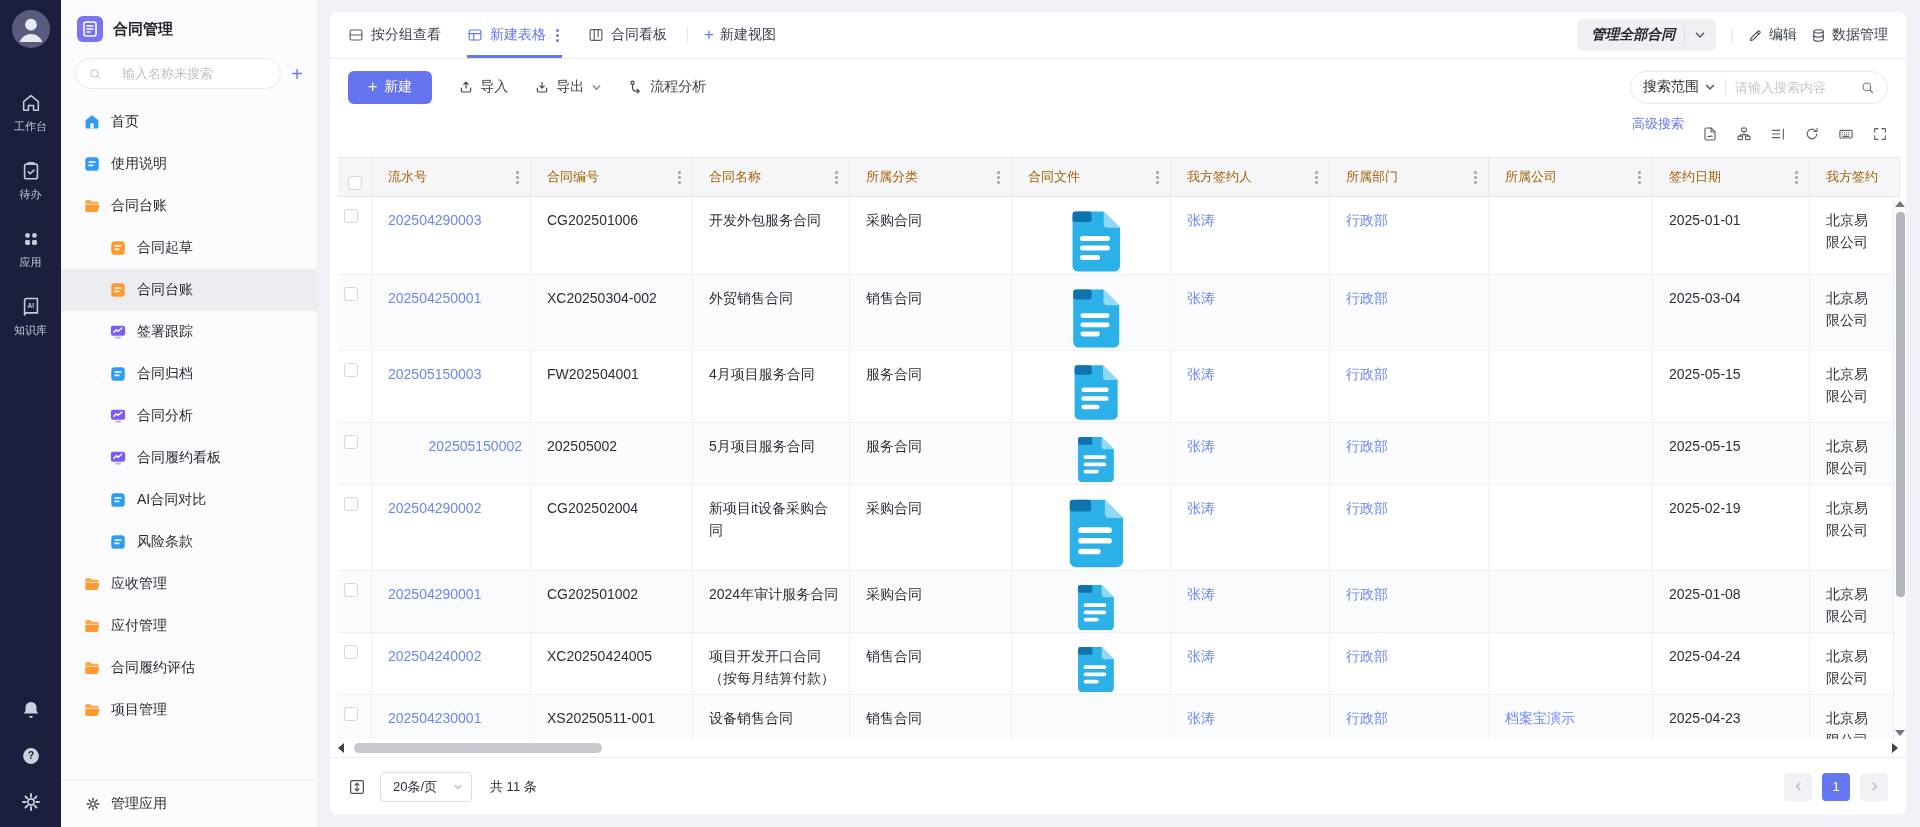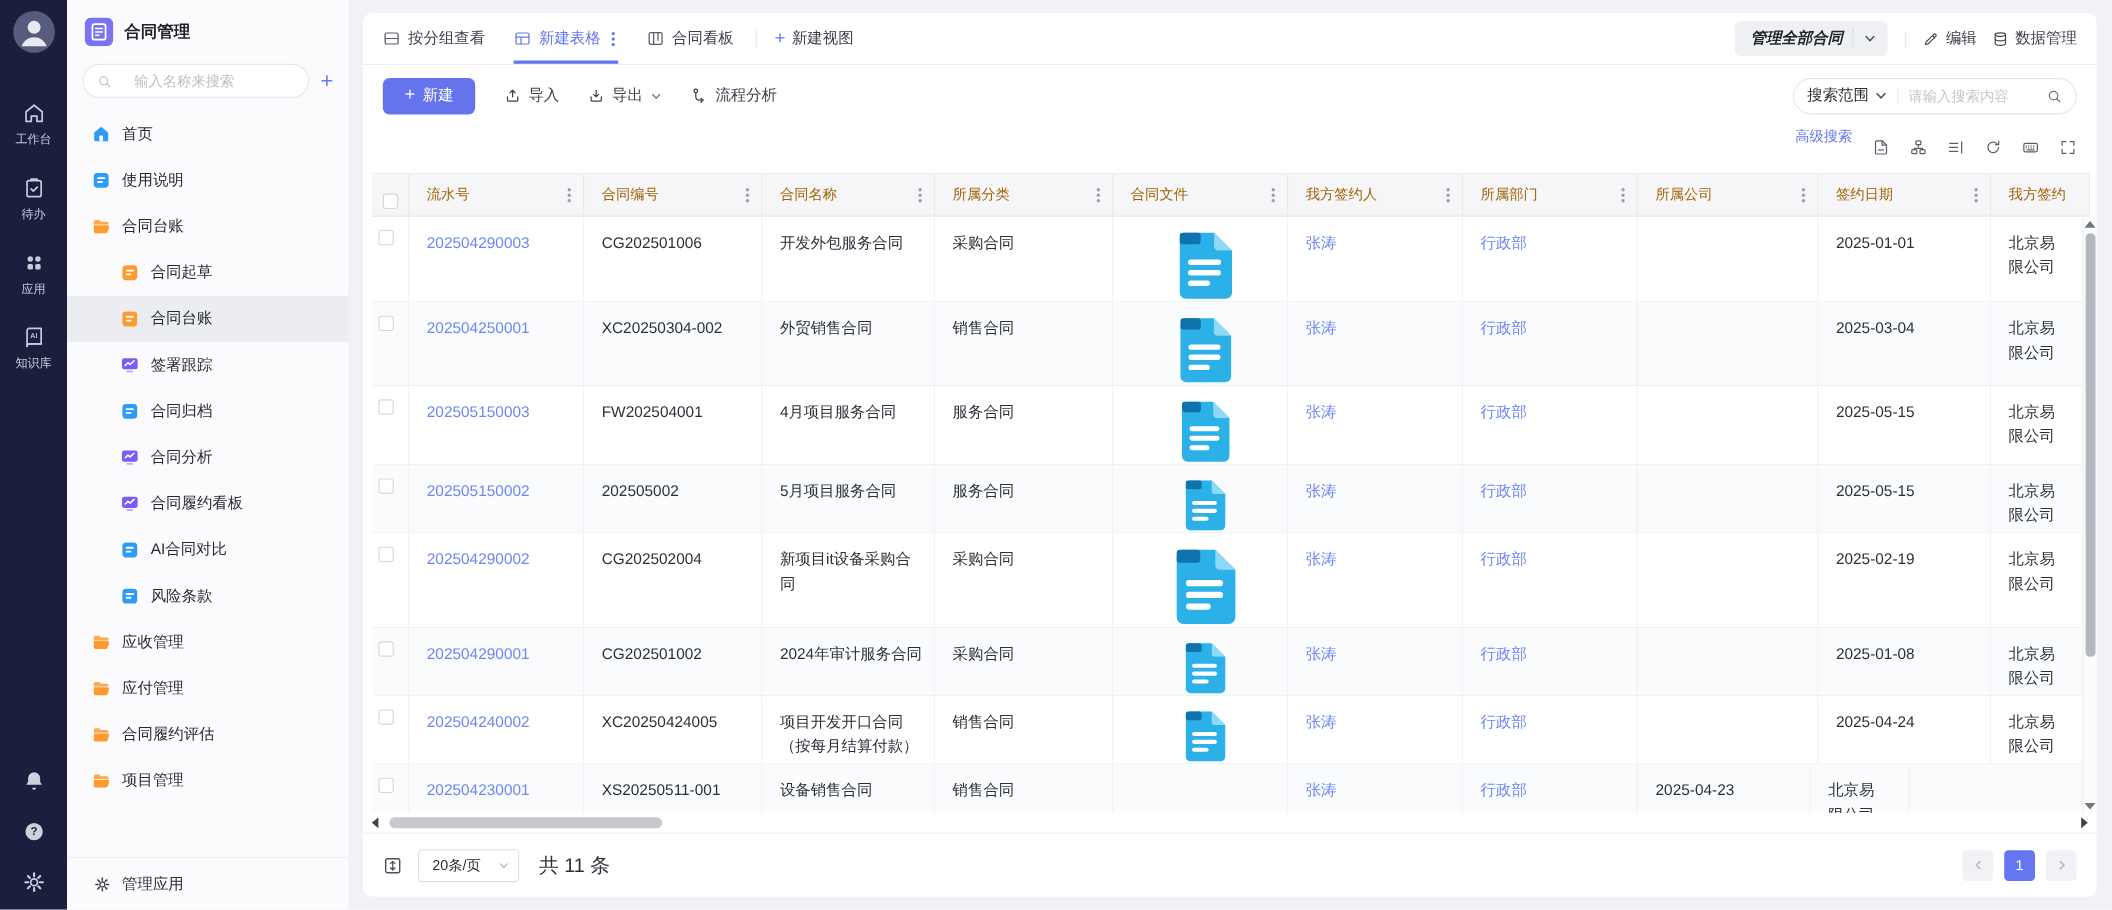--- a/index.html
+++ b/index.html
@@ -107,21 +107,21 @@
   .hscroll { height:18px; margin:0 8px; display:flex; align-items:center; flex:none; position:relative; }
   .tri-left { width:0; height:0; border-top:5px solid transparent; border-bottom:5px solid transparent; border-right:6px solid #3e434c; cursor:pointer; }
   .tri-right { width:0; height:0; border-top:5px solid transparent; border-bottom:5px solid transparent; border-left:6px solid #3e434c; cursor:pointer; margin-left:auto; }
   .hthumb { position:absolute; left:16px; top:4px; width:248px; height:10px; border-radius:5px; background:#c7c9cf; cursor:grab; }
 
   
   .pager { border-top:1px solid #edeef2; height:58px; display:flex; align-items:center; gap:14px; padding:0 18px; flex:none; }
   .rowh-ic { width:18px; height:18px; color:#4a4f58; cursor:pointer; }
   .psize { width:92px; height:30px; border:1px solid #dcdee4; border-radius:4px; display:flex; align-items:center; justify-content:space-between; padding:0 8px 0 12px; font-size:13px; color:#2b2f38; cursor:pointer; }
   .psize .cic { width:10px; height:10px; color:#b9bdc6; }
-  .ptotal { font-size:18px; color:#2b2f38; margin-left:4px; }
+  .ptotal { font-size:13px; color:#2b2f38; margin-left:4px; }
   .pright { margin-left:auto; display:flex; align-items:center; gap:10px; }
   .pbtn { width:28px; height:28px; border-radius:4px; background:#f1f2f5; display:flex; align-items:center; justify-content:center; cursor:pointer; }
   .pbtn .cic { width:11px; height:11px; color:#b9bdc6; }
   .pbtn.on { background:#6477f0; color:#fff; font-size:13px; }
 </style>
 </head>
 <body>
 
 <div class="rail">
   <div class="avatar" id="avatar-slot">
@@ -706,21 +706,21 @@
               <div class="td" style="width: 157px;"><span>2025-05-15</span></div>
               <div class="td" style="width: 90px;">
                 <div>北京易</div>
                 <div>限公司</div>
               </div>
             </div>
             <div class="tr alt" style="height: 62px;">
               <div class="td ctr" style="width: 34px; padding-top: 0px;">
                 <span class="cb"></span>
               </div>
-              <div class="td" style="width: 159px;"><span class="link">202505150002</span></div>
+              <div class="td" style="width: 159px; text-align: right;"><span class="link">202505150002</span></div>
               <div class="td" style="width: 162px;"><span>202505002</span></div>
               <div class="td" style="width: 157px;"><span>5月项目服务合同</span></div>
               <div class="td" style="width: 162px;"><span>服务合同</span></div>
               <div class="td" style="width: 159px;"><span class="fileic"><svg viewBox="0 0 22 26">
                     <path d="M2 3.2A2.2 2.2 0 0 1 4.2 1h10.3L21 7.5v15.3a2.2 2.2 0 0 1-2.2 2.2H4.2A2.2 2.2 0 0 1 2 22.8z" fill="#2bb0e8"></path>
                     <path d="M14.5 1L21 7.5h-5A1.5 1.5 0 0 1 14.5 6z" fill="#8ed9f7"></path>
                     <rect x="2" y="1" width="7.6" height="4.2" rx="1" fill="#0f74ad"></rect>
                     <rect x="5" y="10.8" width="12" height="2" rx="1" fill="#fff"></rect>
                     <rect x="5" y="14.6" width="12" height="2" rx="1" fill="#fff"></rect>
                     <rect x="5" y="18.4" width="8" height="2" rx="1" fill="#fff"></rect>
@@ -813,20 +813,21 @@
               <div class="td ctr" style="width: 34px; padding-top: 0px;">
                 <span class="cb"></span>
               </div>
               <div class="td" style="width: 159px;"><span class="link">202504230001</span></div>
               <div class="td" style="width: 162px;"><span>XS20250511-001</span></div>
               <div class="td" style="width: 157px;"><span>设备销售合同</span></div>
               <div class="td" style="width: 162px;"><span>销售合同</span></div>
               <div class="td" style="width: 159px;"></div>
               <div class="td" style="width: 159px;"><span class="link">张涛</span></div>
               <div class="td" style="width: 159px;"><span class="link">行政部</span></div>
+              <div class="td" style="width: 164px;"><span class="link">档案宝演示</span></div>
               <div class="td" style="width: 157px;"><span>2025-04-23</span></div>
               <div class="td" style="width: 90px;">
                 <div>北京易</div>
                 <div>限公司</div>
               </div>
             </div>
           </div>
       </div>
       <div class="vscroll">
         <span class="tri-up"></span>

